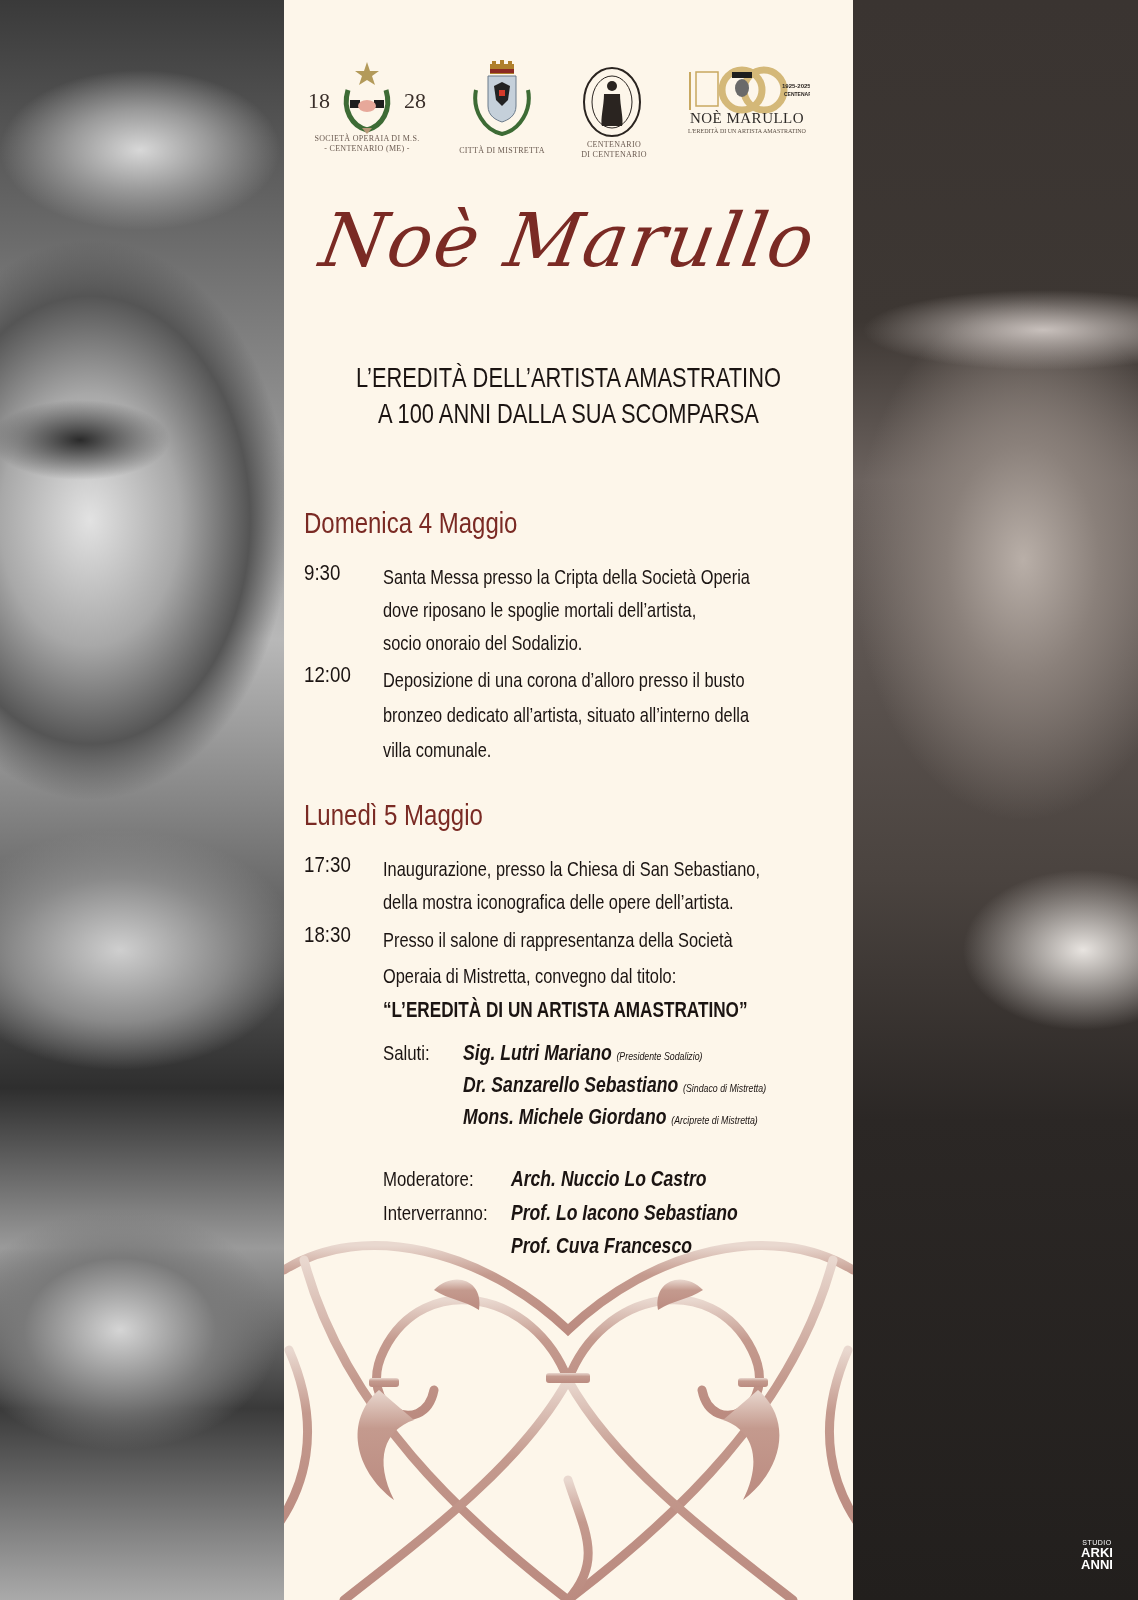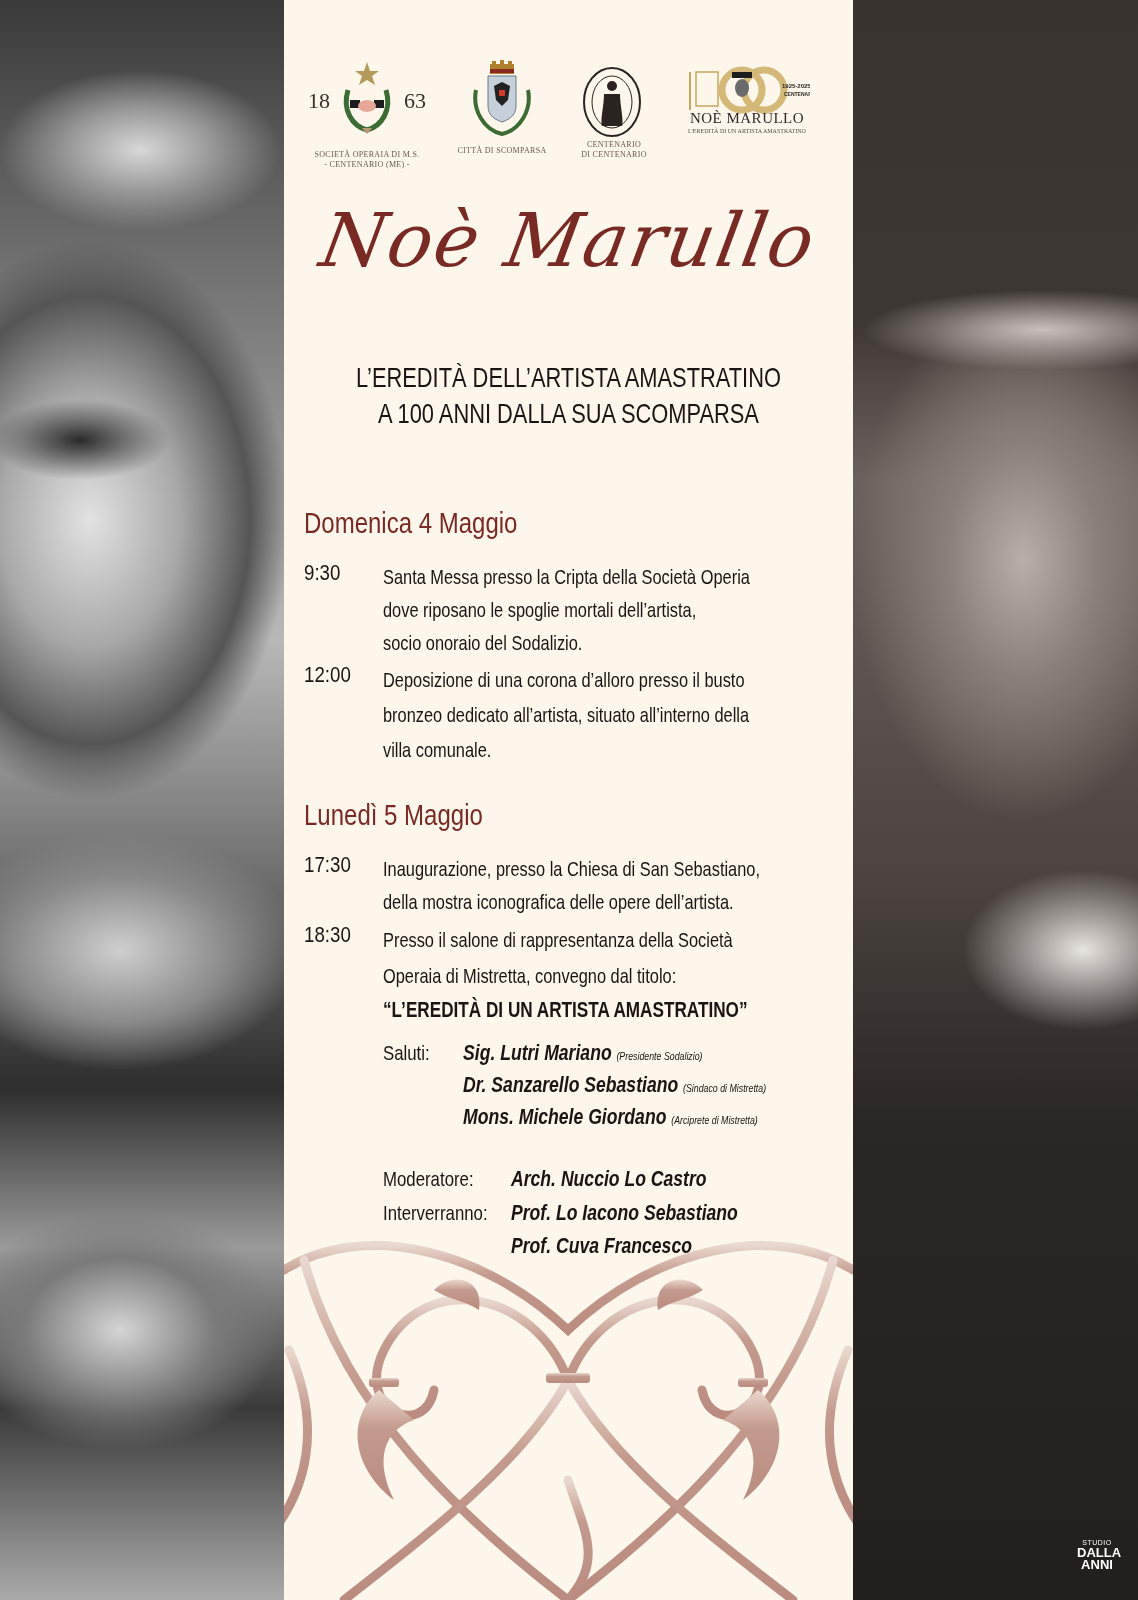--- a/index.html
+++ b/index.html
@@ -38,21 +38,21 @@
     .logos {
       position: absolute; top: 58px; left: 0; width: 569px; height: 110px;
     }
     .logo { position: absolute; text-align: center; color: #6a5a50; }
     .logo .cap { font-family: "Liberation Serif", serif; font-size: 8px; letter-spacing: 0.3px; line-height: 10px; }
     .logo1 { left: 18px; width: 130px; top: 0; }
     .logo1 .year { font-family: "Liberation Serif", serif; font-size: 22px; color: #3a2f2a; position: absolute; top: 30px; text-align: center; }
     .logo1 .y1 { left: 6px; }
     .logo1 .y2 { right: 6px; }
     .logo1 .emblem { position: absolute; left: 38px; top: 2px; width: 54px; height: 80px; }
-    .logo1 .cap { position: absolute; top: 92px; left: 0; width: 130px; }
+    .logo1 .cap { position: absolute; top: 76px; left: 0; width: 130px; }
     .logo2 { left: 168px; width: 100px; top: 0; }
     .logo2 .emblem { position: absolute; left: 18px; top: 2px; width: 64px; height: 80px; }
     .logo2 .cap { position: absolute; top: 88px; width: 100px; left: 0; }
     .logo3 { left: 290px; width: 80px; top: 0; }
     .logo3 .emblem { position: absolute; left: 8px; top: 8px; width: 60px; height: 72px; }
     .logo3 .cap { position: absolute; top: 82px; width: 80px; left: 0; }
     .logo4 { left: 398px; width: 130px; top: 8px; }
     .logo4 .emblem { position: absolute; left: 4px; top: 0; width: 124px; height: 48px; }
     .logo4 .name { position: absolute; top: 44px; left: 0; width: 130px; font-family: "Liberation Serif", serif; font-size: 15px; color: #2e2a28; letter-spacing: 0.5px; }
     .logo4 .sub { position: absolute; top: 62px; left: 0; width: 130px; font-family: "Liberation Serif", serif; font-size: 6px; color: #5a4e44; }
@@ -129,40 +129,40 @@
     <div class="logo logo1">
       <span class="year y1">18</span>
       <svg class="emblem" viewBox="0 0 54 80">
         <polygon points="27,2 30,11 39,11 32,16 35,25 27,20 19,25 22,16 15,11 24,11" fill="#b39a5a"></polygon>
         <path d="M8 30 C 2 50, 12 66, 27 70 C 42 66, 52 50, 46 30" fill="none" stroke="#3d6b35" stroke-width="5"></path>
         <rect x="10" y="40" width="10" height="8" fill="#1d1d1d"></rect>
         <rect x="34" y="40" width="10" height="8" fill="#1d1d1d"></rect>
         <ellipse cx="27" cy="46" rx="9" ry="6" fill="#e7a89a"></ellipse>
         <path d="M22 68 L 27 74 L 32 68" fill="#b89878"></path>
       </svg>
-      <span class="year y2">63</span>
+      <span class="year y2">28</span>
       <div class="cap">
         <div>SOCIETÀ OPERAIA DI M.S.</div>
         <div>- CENTENARIO (ME) -</div>
       </div>
     </div>
 
     <div class="logo logo2">
       <svg class="emblem" viewBox="0 0 64 80">
         <rect x="20" y="4" width="24" height="10" fill="#b0802c"></rect>
         <rect x="22" y="1" width="4" height="5" fill="#b0802c"></rect>
         <rect x="30" y="0" width="4" height="6" fill="#b0802c"></rect>
         <rect x="38" y="1" width="4" height="5" fill="#b0802c"></rect>
         <rect x="20" y="9" width="24" height="4" fill="#8c2a22"></rect>
         <path d="M18 16 L 46 16 L 46 46 C 46 56, 38 60, 32 62 C 26 60, 18 56, 18 46 Z" fill="#c5d0da" stroke="#6a7a8a" stroke-width="1"></path>
         <path d="M24 26 L 32 22 L 40 26 L 38 40 L 32 46 L 26 40 Z" fill="#222"></path>
         <rect x="29" y="30" width="6" height="6" fill="#d43a2a"></rect>
         <path d="M6 30 C 2 50, 14 70, 32 74 C 50 70, 62 50, 58 30" fill="none" stroke="#3d6b35" stroke-width="4"></path>
       </svg>
-      <div class="cap">CITTÀ DI SCOMPARSA</div>
+      <div class="cap">CITTÀ DI MISTRETTA</div>
     </div>
 
     <div class="logo logo3">
       <svg class="emblem" viewBox="0 0 60 72">
         <ellipse cx="30" cy="36" rx="28" ry="34" fill="#fdf6ea" stroke="#2a2420" stroke-width="2"></ellipse>
         <ellipse cx="30" cy="36" rx="20" ry="26" fill="none" stroke="#2a2420" stroke-width="1"></ellipse>
         <circle cx="30" cy="20" r="5" fill="#2a2420"></circle>
         <path d="M22 28 C 22 40, 18 54, 20 60 L 40 60 C 42 54, 38 40, 38 28 Z" fill="#2a2420"></path>
       </svg>
       <div class="cap">
@@ -250,15 +250,15 @@
   <div class="row" style="top:1200px;">
     <span class="lbl" style="width:160px;">Interverranno:</span><span class="nm">Prof. Lo Iacono Sebastiano</span>
   </div>
   <div class="row" style="top:1233px; left:227px;">
     <span class="nm">Prof. Cuva Francesco</span>
   </div>
 </div>
 
 <div class="credit">
   <div class="s">STUDIO</div>
-  <div class="b">DALLA</div>
+  <div class="b">ARKI</div>
   <div class="b">ANNI</div>
 </div>
 
 </body></html>

